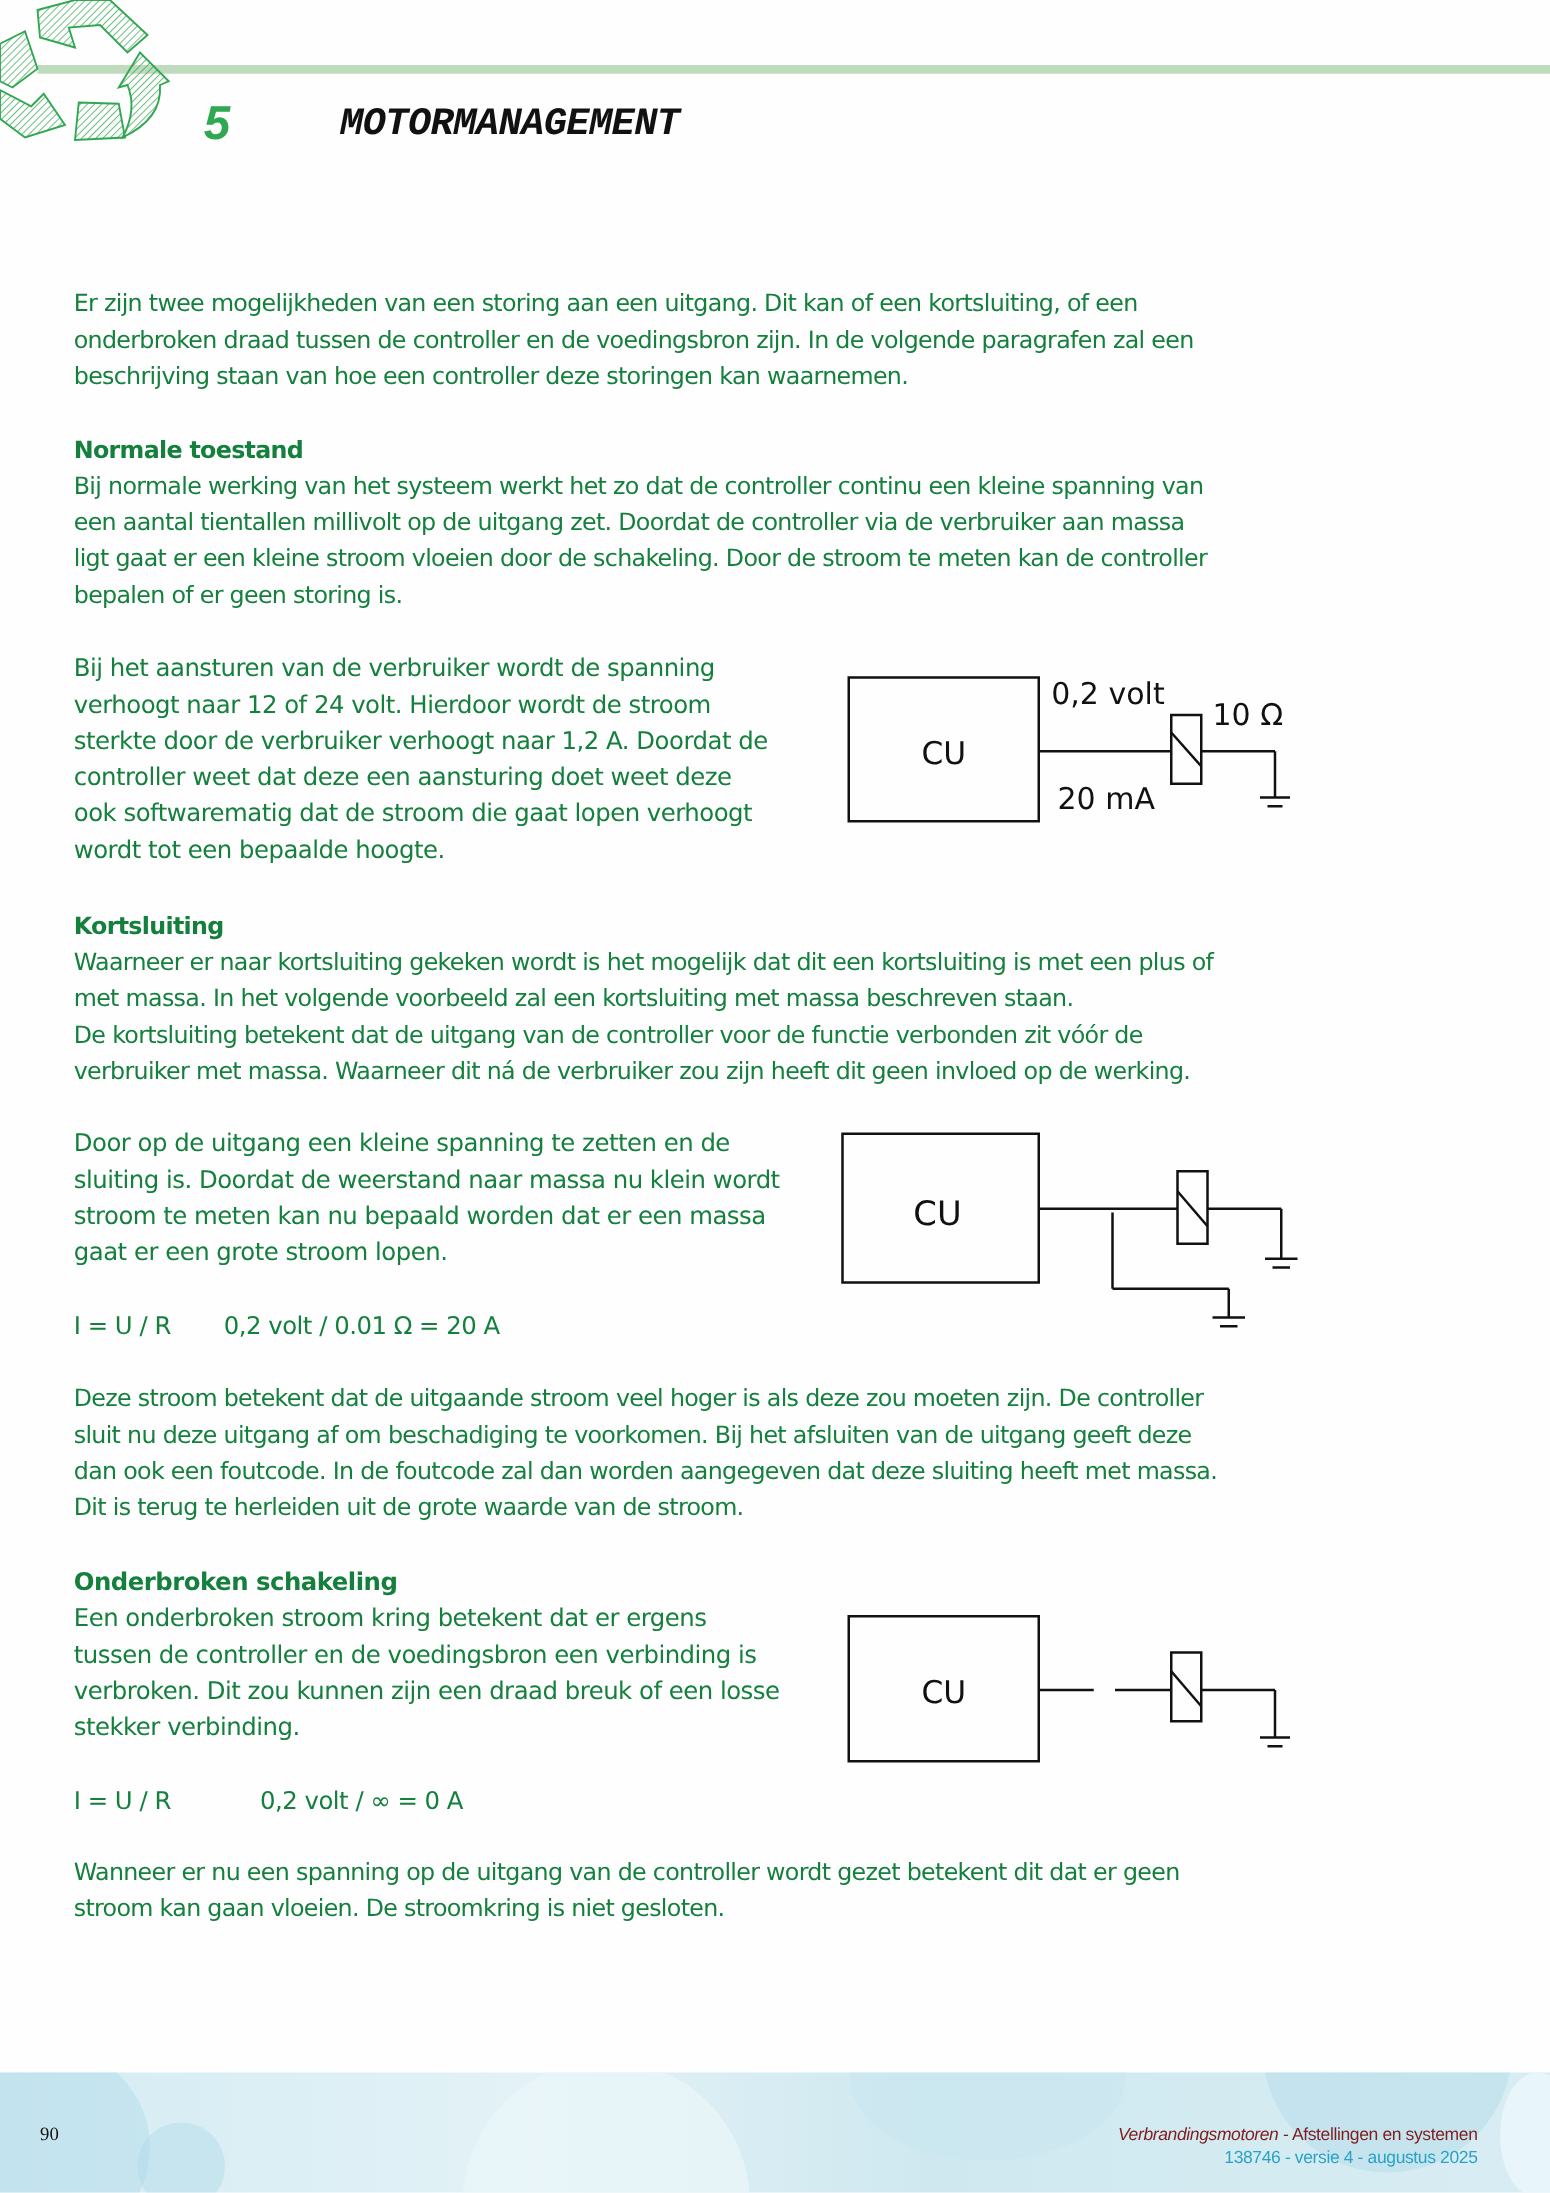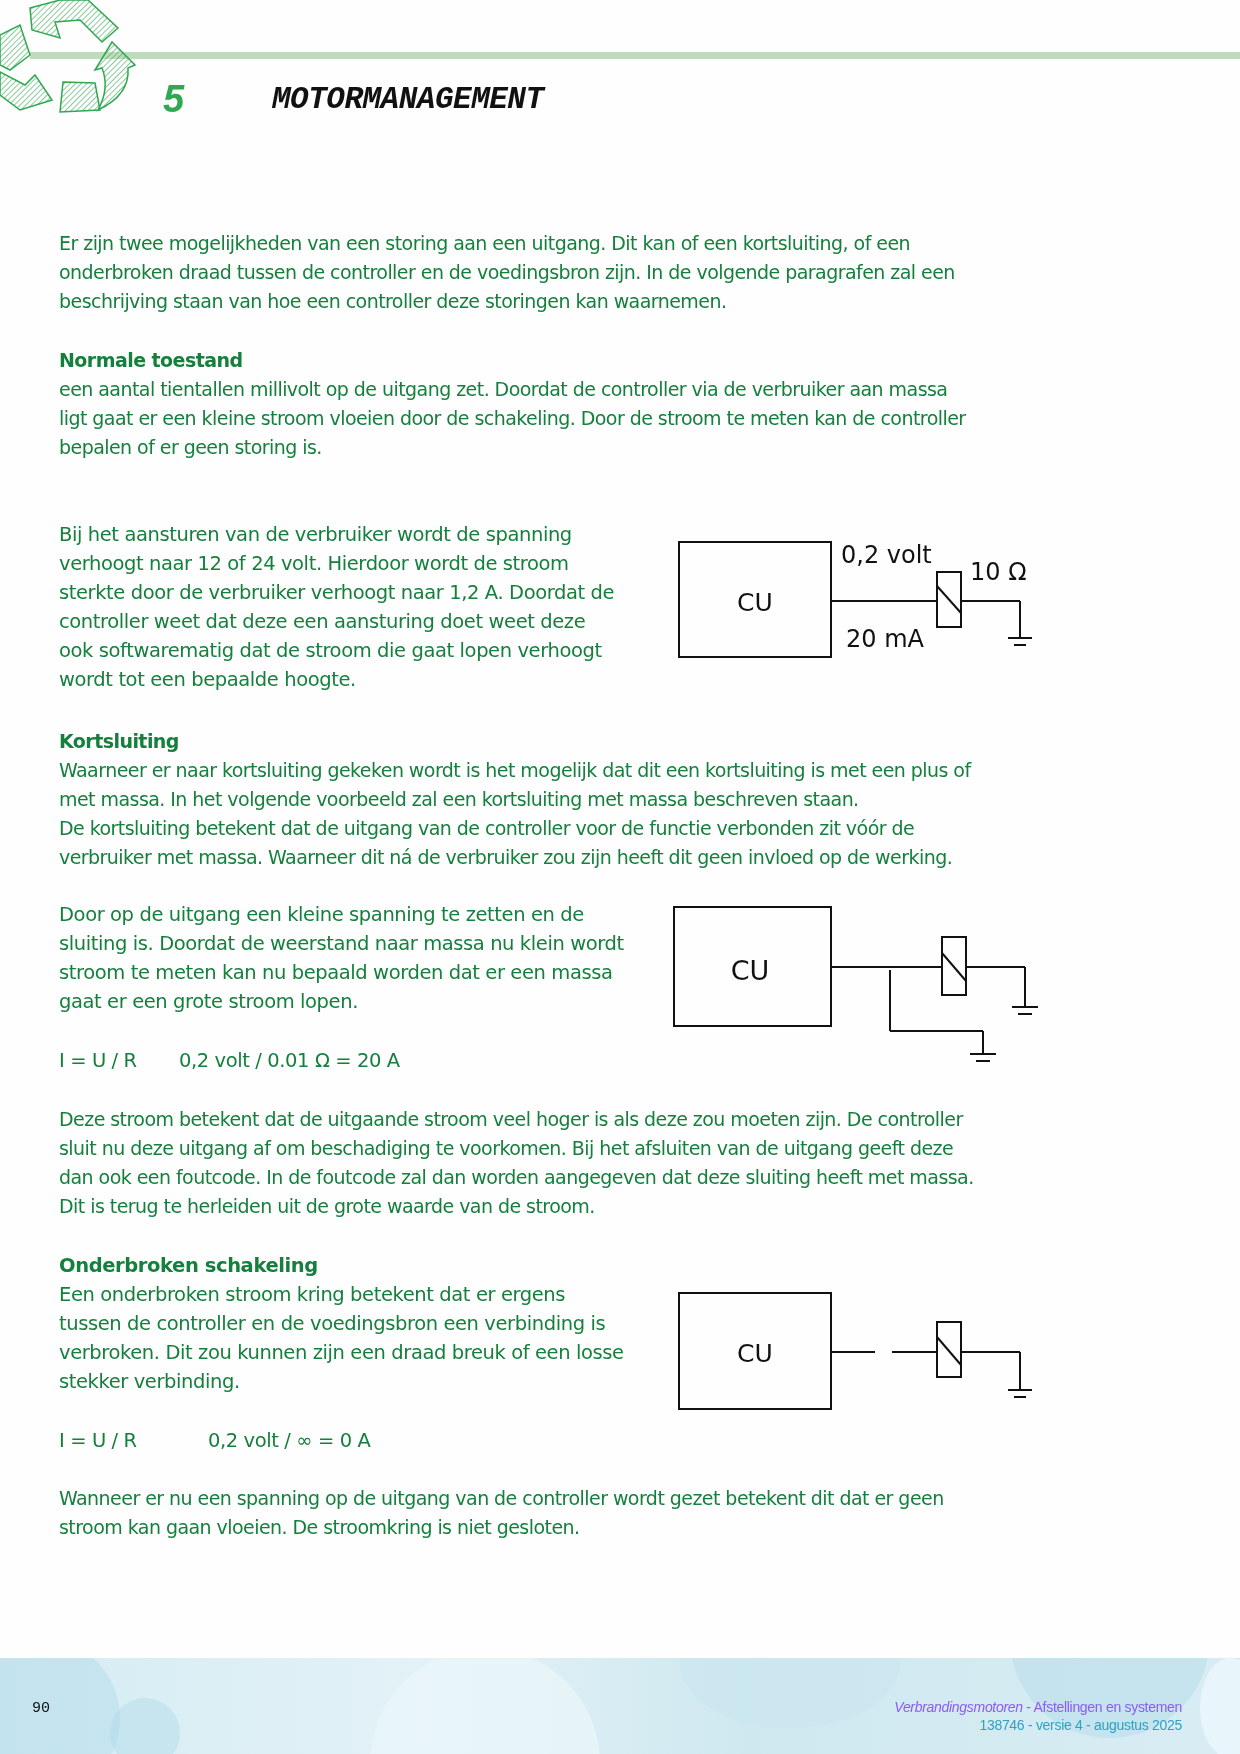--- a/index.html
+++ b/index.html
@@ -35,25 +35,25 @@
     .diagram svg { overflow: visible; }
     .diagram text { font-family: "DejaVu Sans", sans-serif; fill: #111; }
     .footer {
       position: absolute; left: 0; right: 0; top: 1658px; height: 96px;
       background: linear-gradient(90deg, #d4ecf3 0%, #e3f2f7 35%, #cfe8f0 60%, #d8edf3 100%);
       overflow: hidden;
     }
     .bubble { position: absolute; border-radius: 50%; background: rgba(176, 218, 232, 0.45); }
     .page-num {
       position: absolute; left: 32px; top: 1700px;
-      font-family: Liberation Mono, monospace; font-size: 15px; color: #111;
+      font-family: Liberation Serif, serif; font-size: 15px; color: #111;
     }
     .footer-title {
       position: absolute; right: 58px; top: 1699px;
-      font-family: "Liberation Sans", sans-serif; font-size: 14px; color: #8b5cf6;
+      font-family: "Liberation Sans", sans-serif; font-size: 14px; color: #7f1d1d;
       letter-spacing: -0.3px; text-align: right;
     }
     .footer-title i { font-style: italic; }
     .footer-version {
       position: absolute; right: 58px; top: 1717px;
       font-family: "Liberation Sans", sans-serif; font-size: 14px; color: #2aa3c6;
       letter-spacing: -0.3px; text-align: right;
     }
   </style>
 </head>
@@ -80,20 +80,21 @@
 <div class="chapter-title">MOTORMANAGEMENT</div>
 
 <div class="text" style="top:229px;">
   <div>Er zijn twee mogelijkheden van een storing aan een uitgang. Dit kan of een kortsluiting, of een</div>
   <div>onderbroken draad tussen de controller en de voedingsbron zijn. In de volgende paragrafen zal een</div>
   <div>beschrijving staan van hoe een controller deze storingen kan waarnemen.</div>
 </div>
 
 <div class="text" style="top:346px;">
   <div class="heading">Normale toestand</div>
+  <div>Bij normale werking van het systeem werkt het zo dat de controller continu een kleine spanning van</div>
   <div>een aantal tientallen millivolt op de uitgang zet. Doordat de controller via de verbruiker aan massa</div>
   <div>ligt gaat er een kleine stroom vloeien door de schakeling. Door de stroom te meten kan de controller</div>
   <div>bepalen of er geen storing is.</div>
 </div>
 
 <div class="text narrow" style="top:520px;">
   <div>Bij het aansturen van de verbruiker wordt de spanning</div>
   <div>verhoogt naar 12 of 24 volt. Hierdoor wordt de stroom</div>
   <div>sterkte door de verbruiker verhoogt naar 1,2 A. Doordat de</div>
   <div>controller weet dat deze een aansturing doet weet deze</div>

